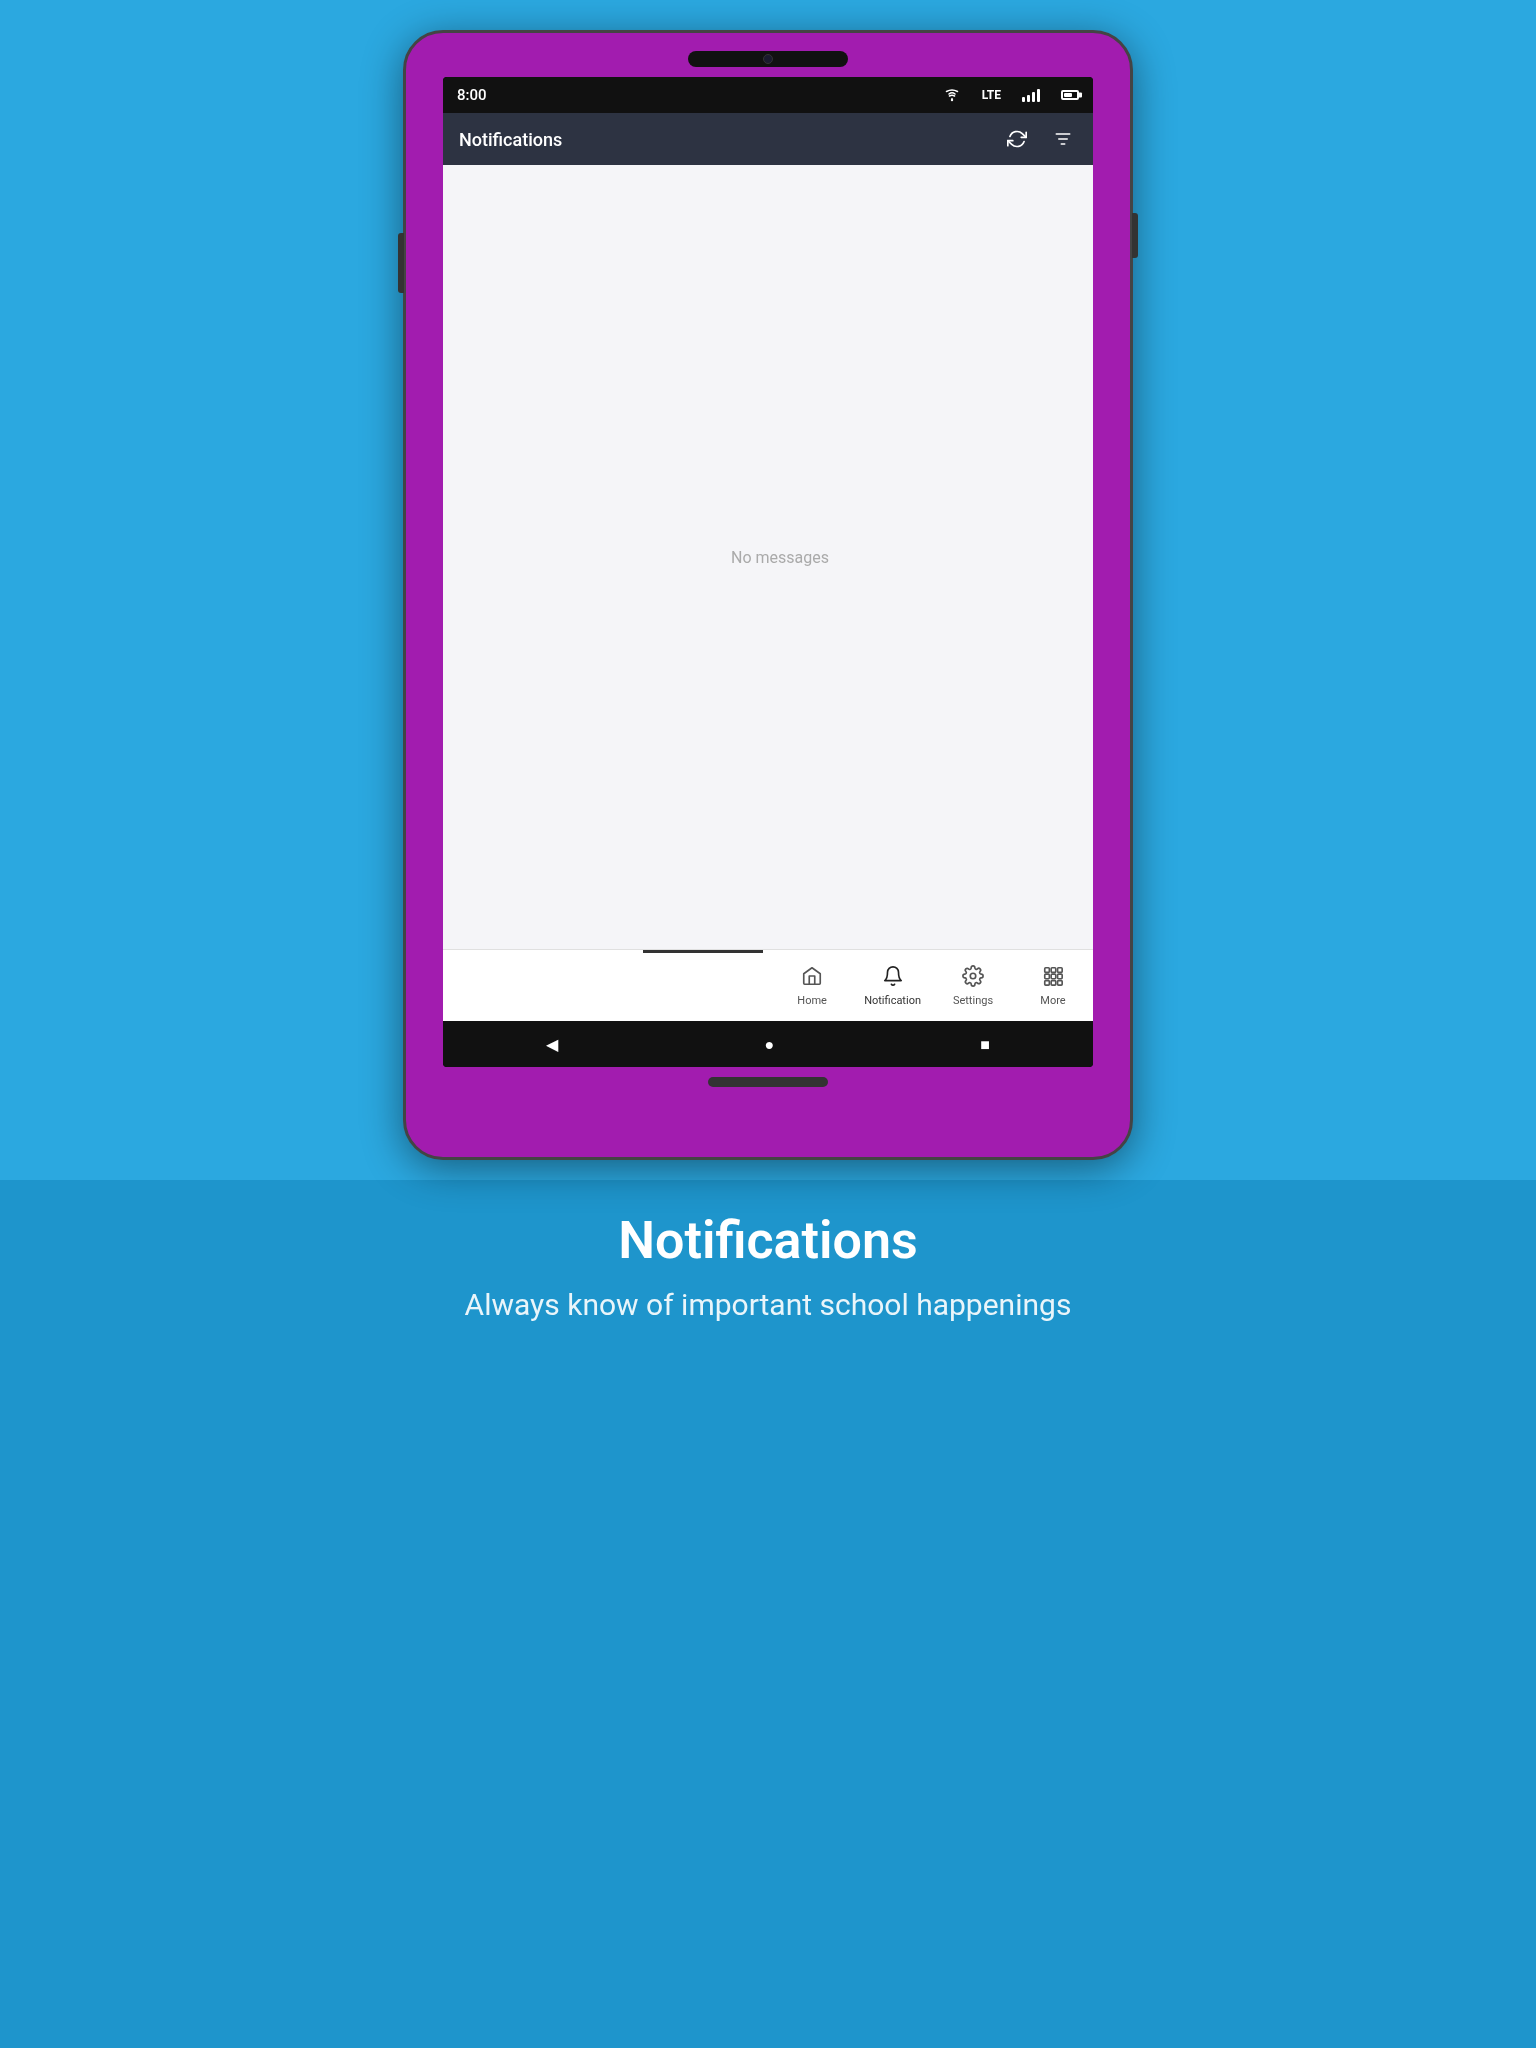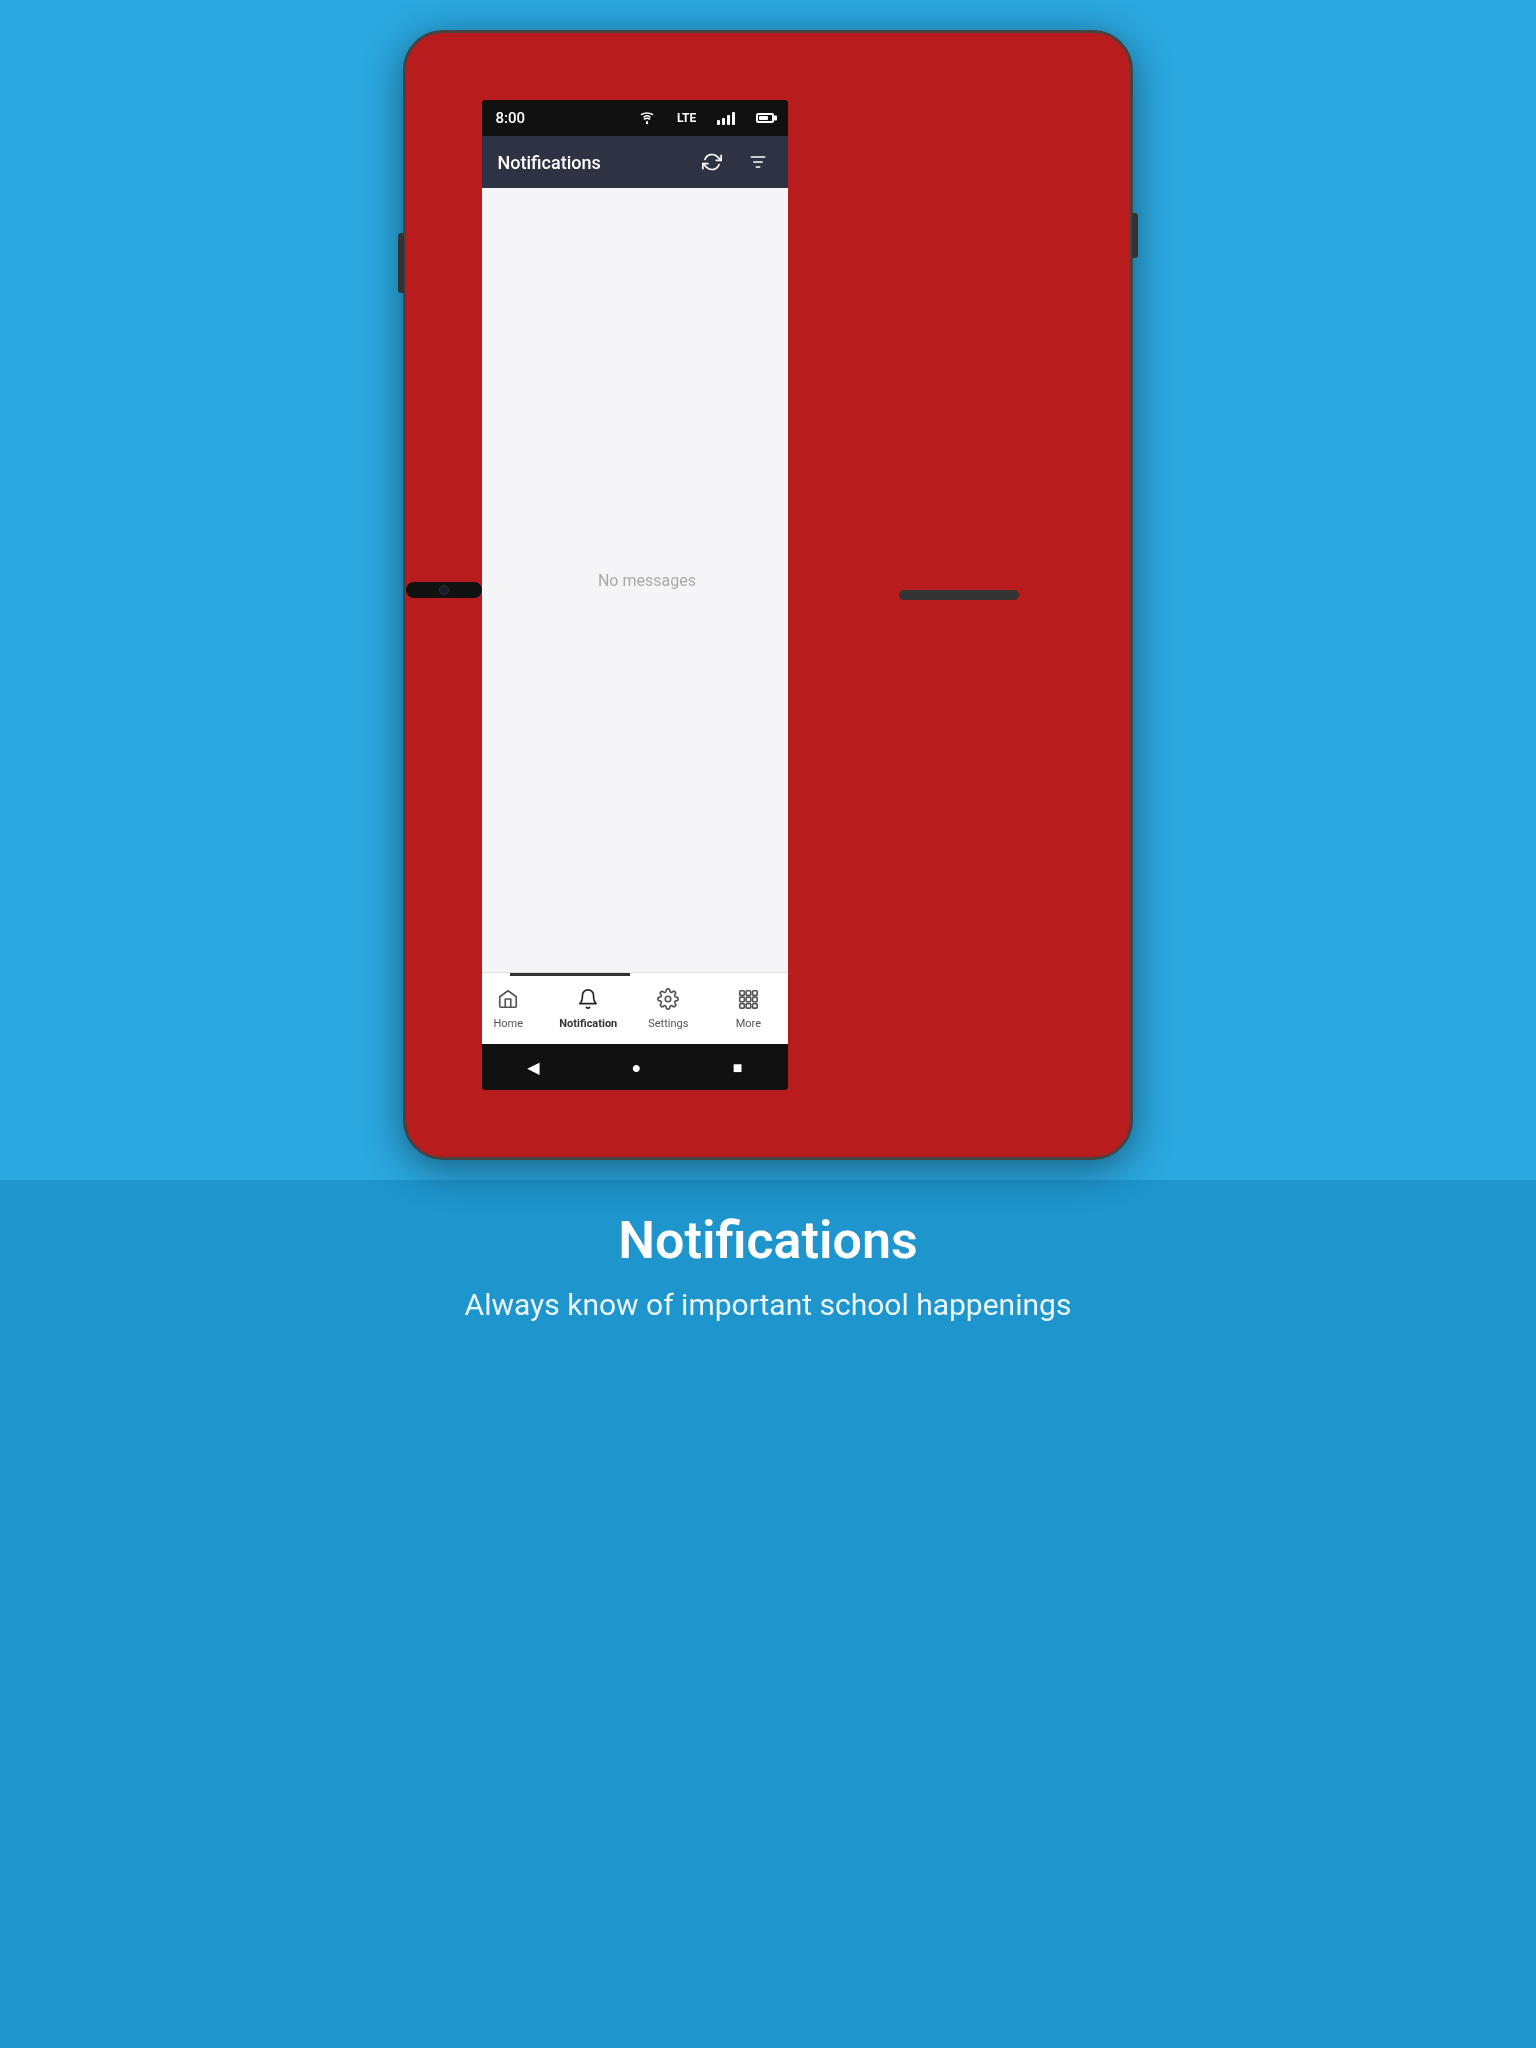--- a/index.html
+++ b/index.html
@@ -38,26 +38,26 @@
       position: relative;
       width: 730px;
       height: 1130px;
       margin-top: 30px;
       z-index: 10;
     }
 
     .tablet-outer {
       width: 730px;
       height: 1130px;
-      background: #b91c1c;
+      background: #a21caf;
       border-radius: 40px;
       border: 3px solid #444;
       position: relative;
       display: flex;
-      flex-direction: row;
+      flex-direction: column;
       align-items: center;
       padding: 18px 0 18px 0;
       box-shadow: 0 8px 40px rgba(0,0,0,0.45);
     }
 
     .camera-notch {
       width: 160px;
       height: 16px;
       background: #111;
       border-radius: 8px;
@@ -256,21 +256,21 @@
       color: #333;
     }
 
     .nav-label {
       font-size: 11px;
       color: #555;
     }
 
     .nav-item.active .nav-label {
       color: #333;
-      font-weight: 700;
+      font-weight: 400;
     }
 
     
     .system-nav {
       width: 100%;
       height: 46px;
       background: #111;
       display: flex;
       align-items: center;
       justify-content: space-around;

